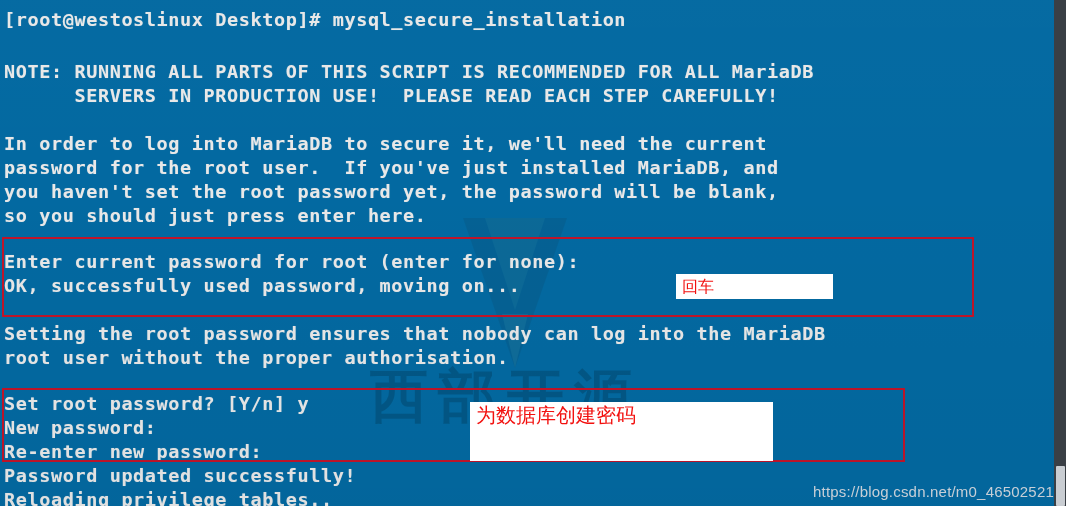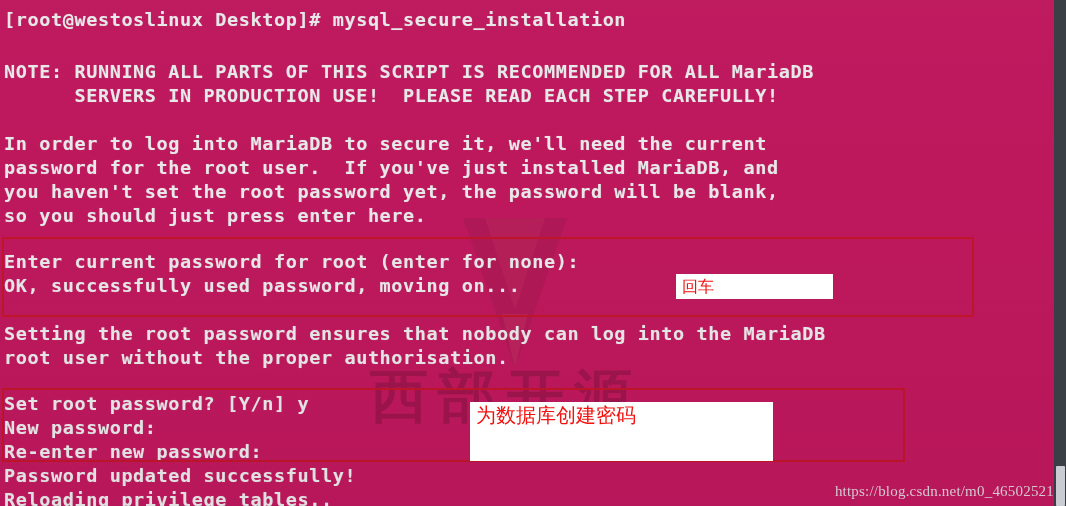--- a/index.html
+++ b/index.html
@@ -11,21 +11,21 @@
     width: 1066px;
     height: 506px;
     overflow: hidden;
     font-family: "DejaVu Sans Mono", "Liberation Mono", monospace;
   }
 
   #terminal {
     position: relative;
     width: 1066px;
     height: 506px;
-    background: #be185d;
+    background: #0369a1;
     overflow: hidden;
   }
 
   
   #terminal::before {
     content: "";
     position: absolute;
     inset: 0;
     background: linear-gradient(180deg, rgba(255,255,255,0.010) 0%, rgba(0,0,0,0.00) 35%, rgba(0,0,0,0.035) 100%);
     pointer-events: none;
@@ -114,21 +114,21 @@
   #callout-enter span { font-size: 16px; line-height: 21px; }
   #callout-passwd  { left: 470px; top: 402px; width: 303px; height: 59px; }
 
   
   #blog-url {
     position: absolute;
     right: 12px;
     bottom: 6px;
     z-index: 6;
     color: #d8d8dc;
-    font-family: Liberation Serif, serif;
+    font-family: Liberation Sans, sans-serif;
     font-size: 15px;
     letter-spacing: 0.2px;
     white-space: nowrap;
     opacity: 0.92;
   }
 
   
   #scrollbar-gutter {
     position: absolute;
     right: 0;

